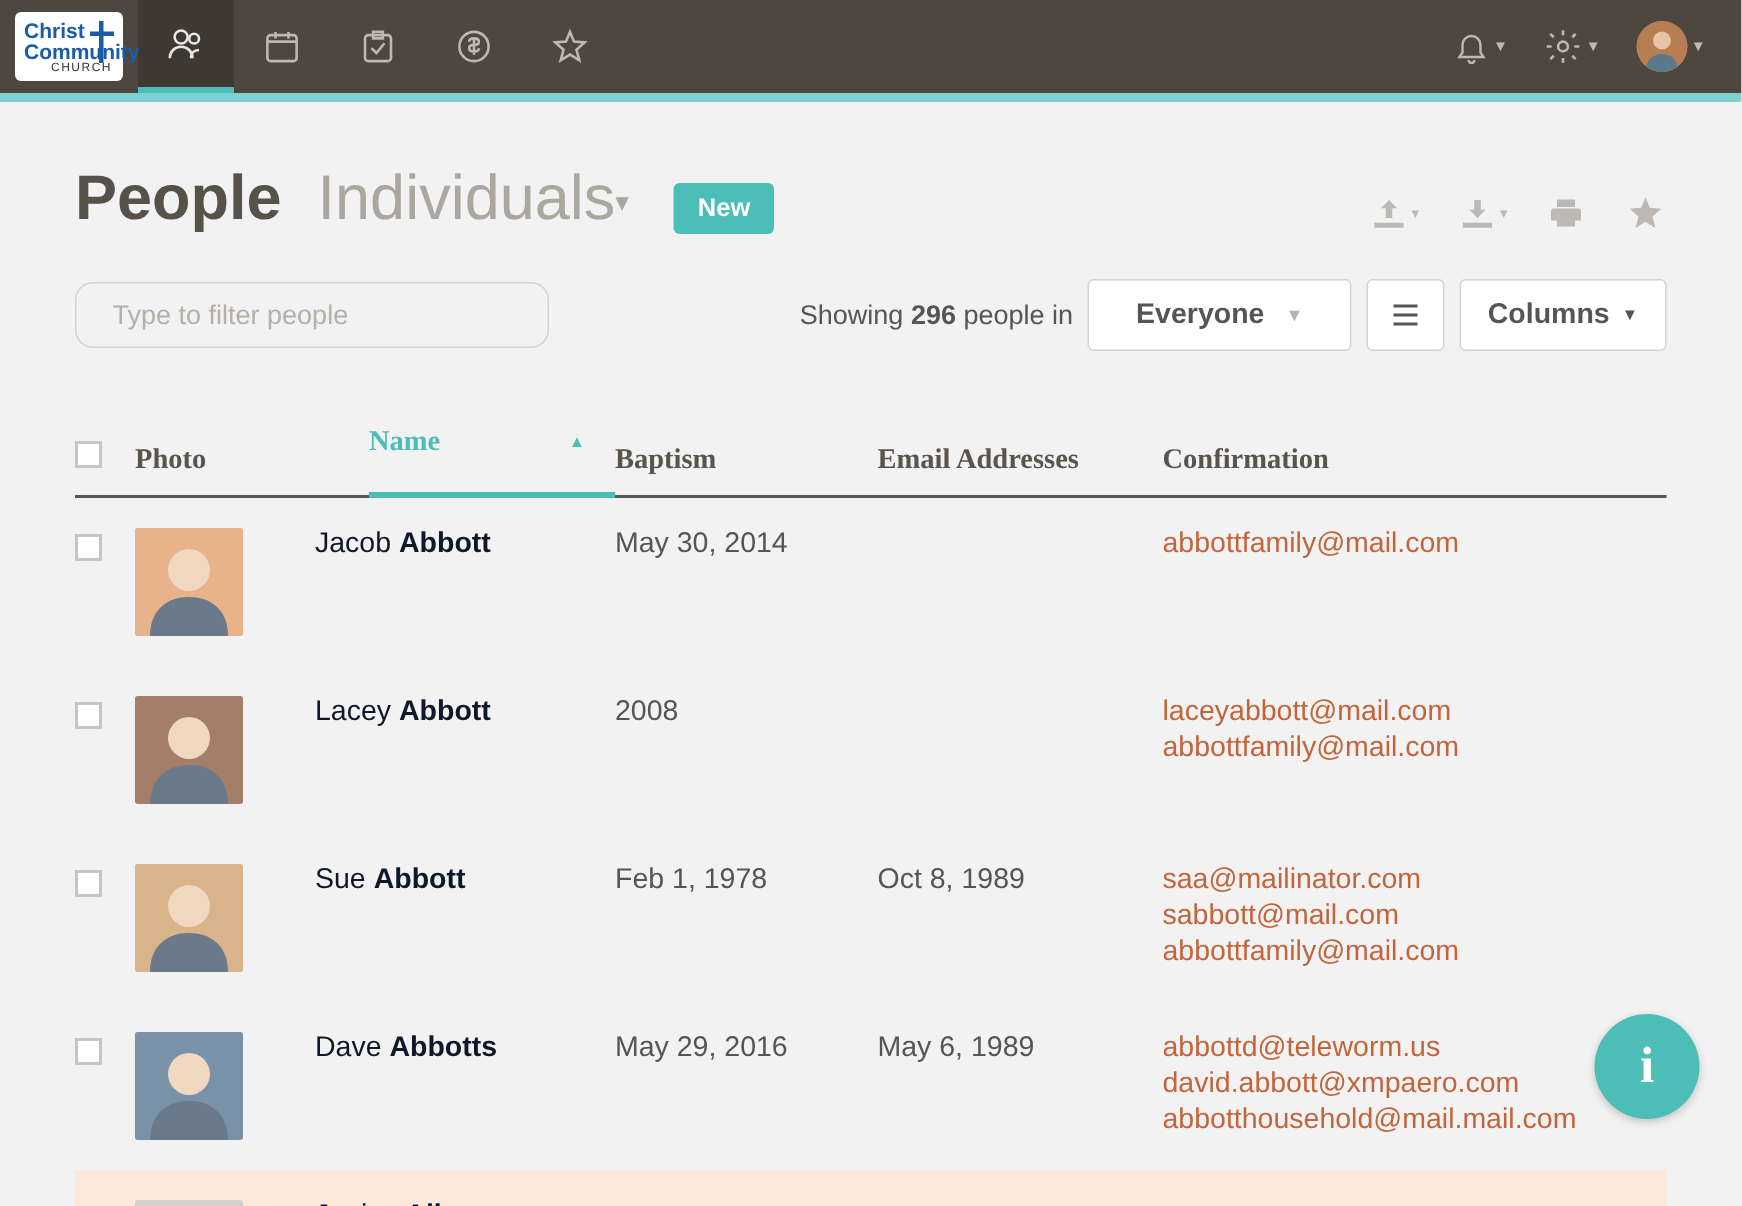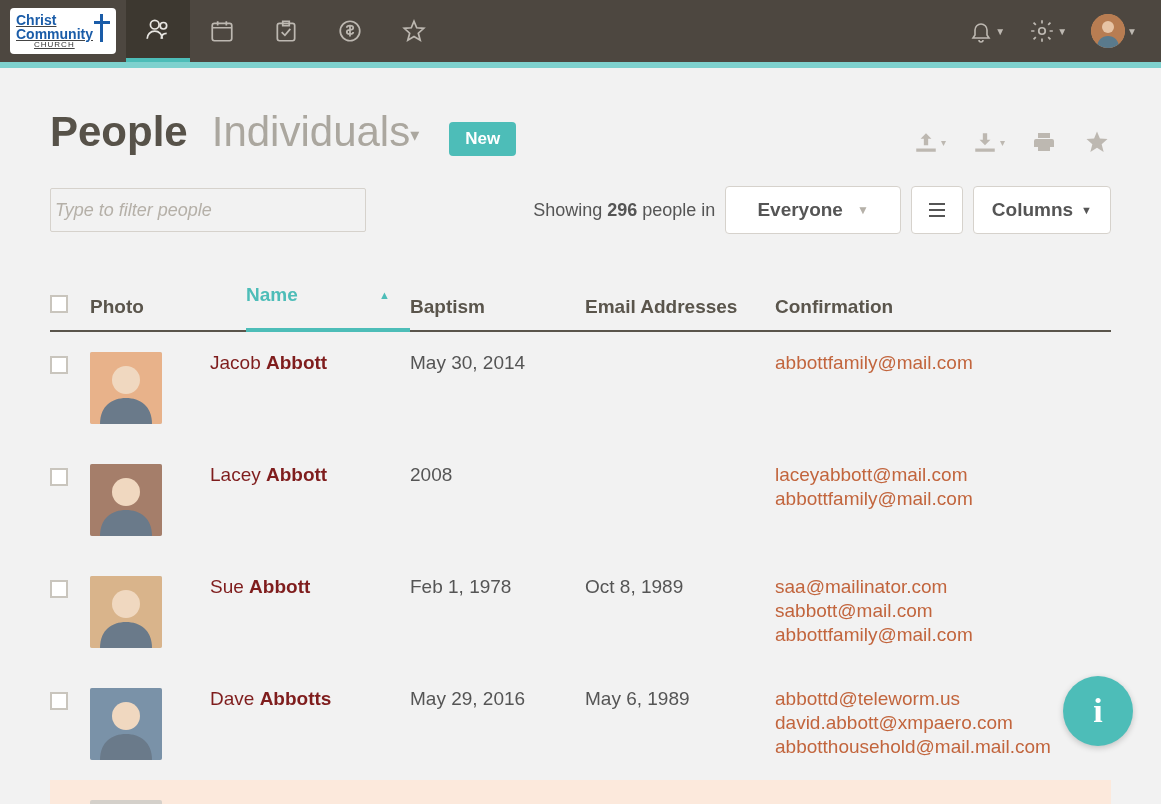--- a/index.html
+++ b/index.html
@@ -18,29 +18,28 @@
     background: #4d4740;
     display: flex;
     align-items: center;
     padding: 0;
   }
   .logo {
     background: #fff;
     border-radius: 4px;
     margin: 8px 10px;
     padding: 4px 6px;
-    width: 106px;
+    width: 72px;
     height: 46px;
     display: flex;
     flex-direction: column;
     align-items: flex-start;
     justify-content: center;
     line-height: 1;
     position: relative;
-    text-decoration: underline;
   }
   .logo .l1 { color: #1a5ca8; font-weight: 700; font-size: 14px; }
   .logo .l2 { color: #1a5ca8; font-weight: 700; font-size: 14px; }
   .logo .l3 { color: #333; font-size: 8px; letter-spacing: 1px; margin-left: 18px; }
   .logo svg { position: absolute; right: 6px; top: 6px; }
   .nav-items { display: flex; height: 62px; }
   .nav-item {
     width: 64px;
     height: 62px;
     display: flex;
@@ -121,26 +120,25 @@
   
   .filter-row {
     display: flex;
     align-items: center;
     margin-bottom: 50px;
   }
   .filter-input {
     width: 316px;
     height: 44px;
     border: 1px solid #d6d2cc;
-    border-radius: 2px;
-    padding: 0 4px;
+    border-radius: 12px;
+    padding: 0 24px;
     font-size: 18px;
     color: #555;
     background: #f2f2f2;
-    font-style: italic;
   }
   .filter-input::placeholder { color: #b5b0a8; }
   .showing {
     margin-left: auto;
     font-size: 18px;
     color: #555;
     display: flex;
     align-items: center;
     gap: 10px;
   }
@@ -170,20 +168,21 @@
   }
   .thead {
     display: grid;
     grid-template-columns: 40px 120px 200px 175px 190px 1fr;
     align-items: end;
     padding: 0 0 10px 0;
     border-bottom: 2px solid #5a554c;
     font-size: 19px;
     font-weight: 700;
     color: #5a554c;
+    font-family: Liberation Serif, serif;
   }
   .thead .th { padding-bottom: 2px; }
   .thead .th.name {
     color: #4dbdb8;
     border-bottom: 4px solid #4dbdb8;
     margin-bottom: -12px;
     padding-bottom: 22px;
     display: flex;
     justify-content: space-between;
     align-items: center;
@@ -201,21 +200,21 @@
     padding: 20px 0;
     font-size: 19px;
     align-items: start;
   }
   .tbody .row.hover { background: #fce9dc; }
   .row .photo {
     width: 72px; height: 72px; background: #ccc; border-radius: 2px;
     overflow: hidden;
   }
   .row .chk-cell { padding-top: 4px; }
-  .row .name-cell { color: #7f1d1d; }
+  .row .name-cell { color: #0f172a; }
   .row .name-cell .first { font-weight: 400; }
   .row .name-cell .last { font-weight: 700; }
   .row .baptism, .row .confirm { color: #555; }
   .row .emails { color: #c2653d; display:flex; flex-direction:column; gap:2px;}
   .row .emails span { cursor: pointer; }
   .photo.placeholder {
     background: #d4d0ca;
     display:flex; align-items:flex-start; justify-content:center;
     padding-top:10px;
   }

